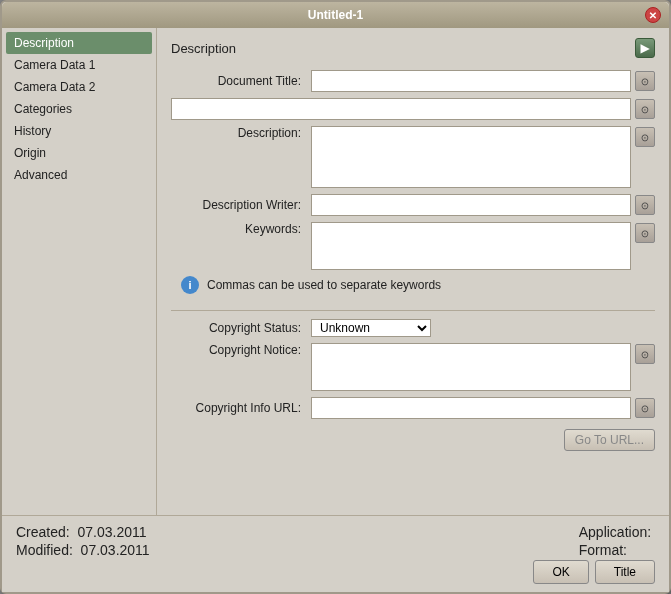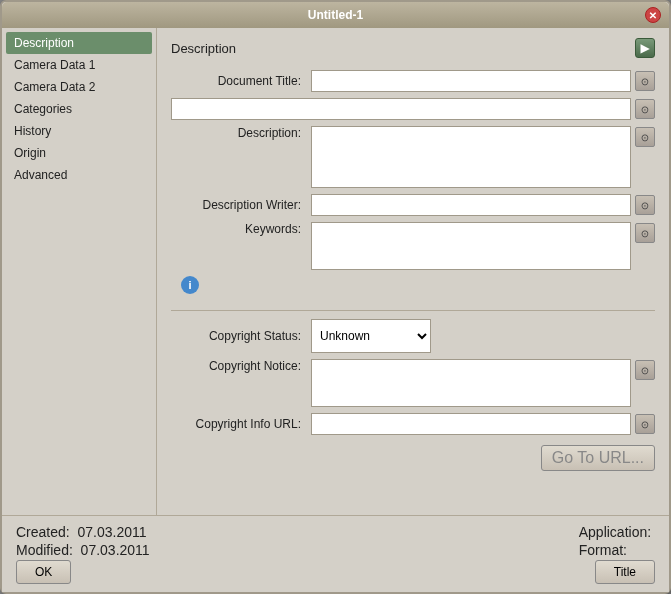--- a/index.html
+++ b/index.html
@@ -211,21 +211,21 @@
       color: #fff;
       font-weight: bold;
       font-size: 11px;
       flex-shrink: 0;
     }
     .info-text {
       font-size: 12px;
       color: #222;
     }
     .form-select {
-      height: 34px;
+      height: 18px;
       border: 1px solid #a0998a;
       background: #fff;
       font-size: 12px;
       padding: 0 4px;
       min-width: 120px;
       cursor: pointer;
     }
     .bottom-bar {
       border-top: 1px solid #b0a898;
       padding: 8px 14px;
@@ -238,36 +238,36 @@
       font-size: 14px;
       color: #222;
     }
     .footer-left, .footer-right {
       display: flex;
       flex-direction: column;
       gap: 2px;
     }
     .footer-buttons {
       display: flex;
-      justify-content: space-between;
-      gap: 14px;
+      justify-content: flex-end;
+      gap: 6px;
     }
     .btn {
       padding: 4px 18px;
       border: 1px solid #888;
       background: linear-gradient(to bottom, #e0dbd0, #c8c0b4);
       font-size: 12px;
       cursor: pointer;
       border-radius: 3px;
     }
     .go-to-url-btn {
       padding: 3px 10px;
       border: 1px solid #888;
       background: linear-gradient(to bottom, #e0dbd0, #c8c0b4);
-      font-size: 16px;
+      font-size: 12px;
       cursor: pointer;
       border-radius: 3px;
       color: #888;
     }
   </style>
 </head>
 <body>
 
 <div class="window">
 
@@ -330,20 +330,21 @@
       <div class="form-row keywords-row">
         <span class="form-label">Keywords:</span>
         <div class="form-control-wrap" style="align-items:flex-start;">
           <textarea class="form-textarea" rows="3" style=""></textarea>
           <div class="field-btn" style="margin-top:1px;">⊙</div>
         </div>
       </div>
 
       <div class="info-row">
         <div class="info-icon">i</div>
+        <span class="info-text">Commas can be used to separate keywords</span>
       </div>
 
       <div class="separator"></div>
 
       <div class="form-row">
         <span class="form-label">Copyright Status:</span>
         <div class="form-control-wrap">
           <select class="form-select">
             <option>Unknown</option>
             <option>Copyrighted</option>

